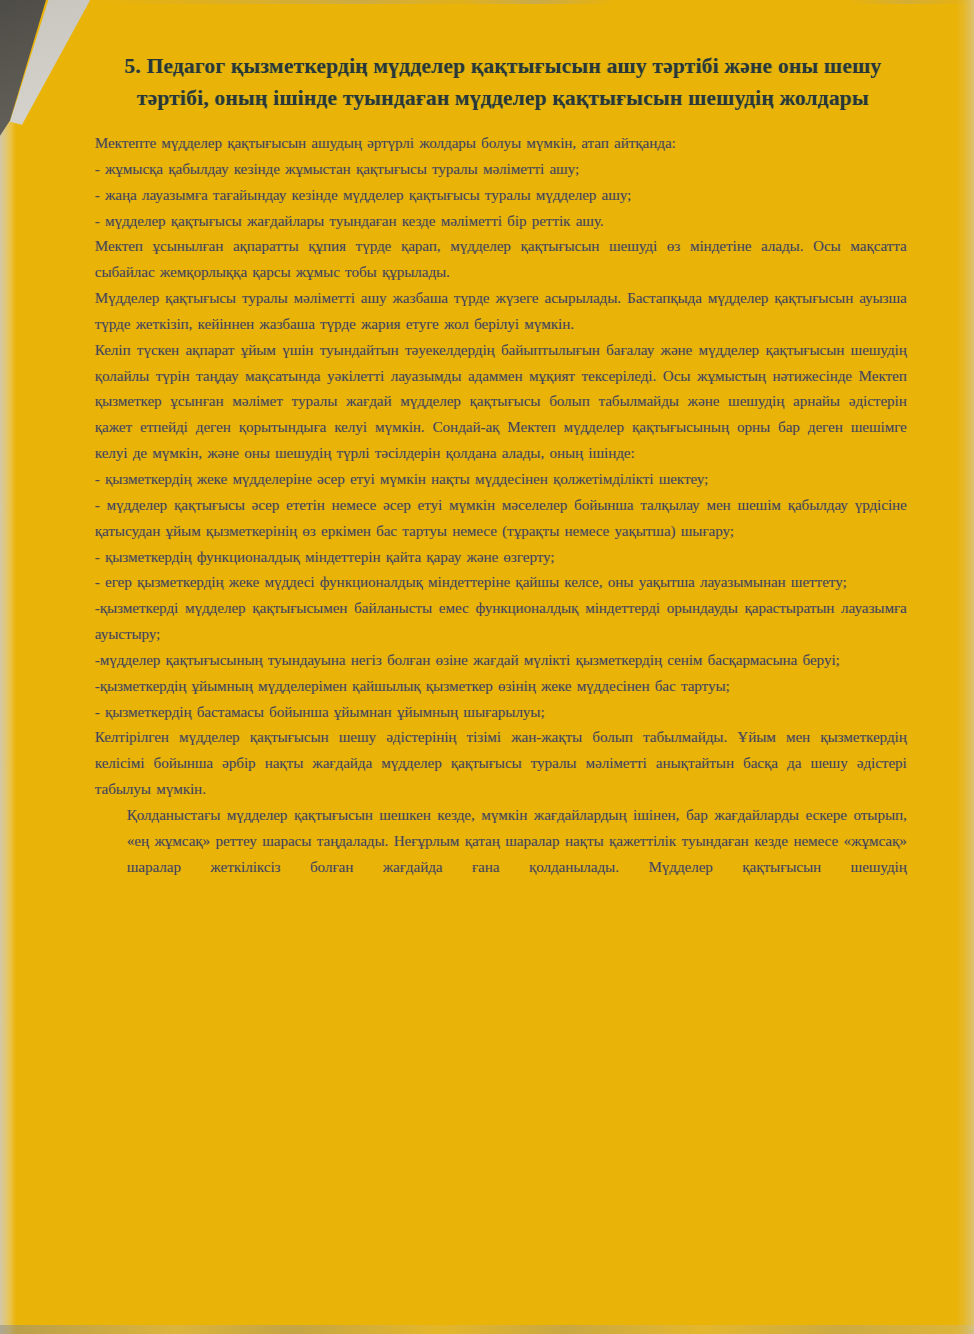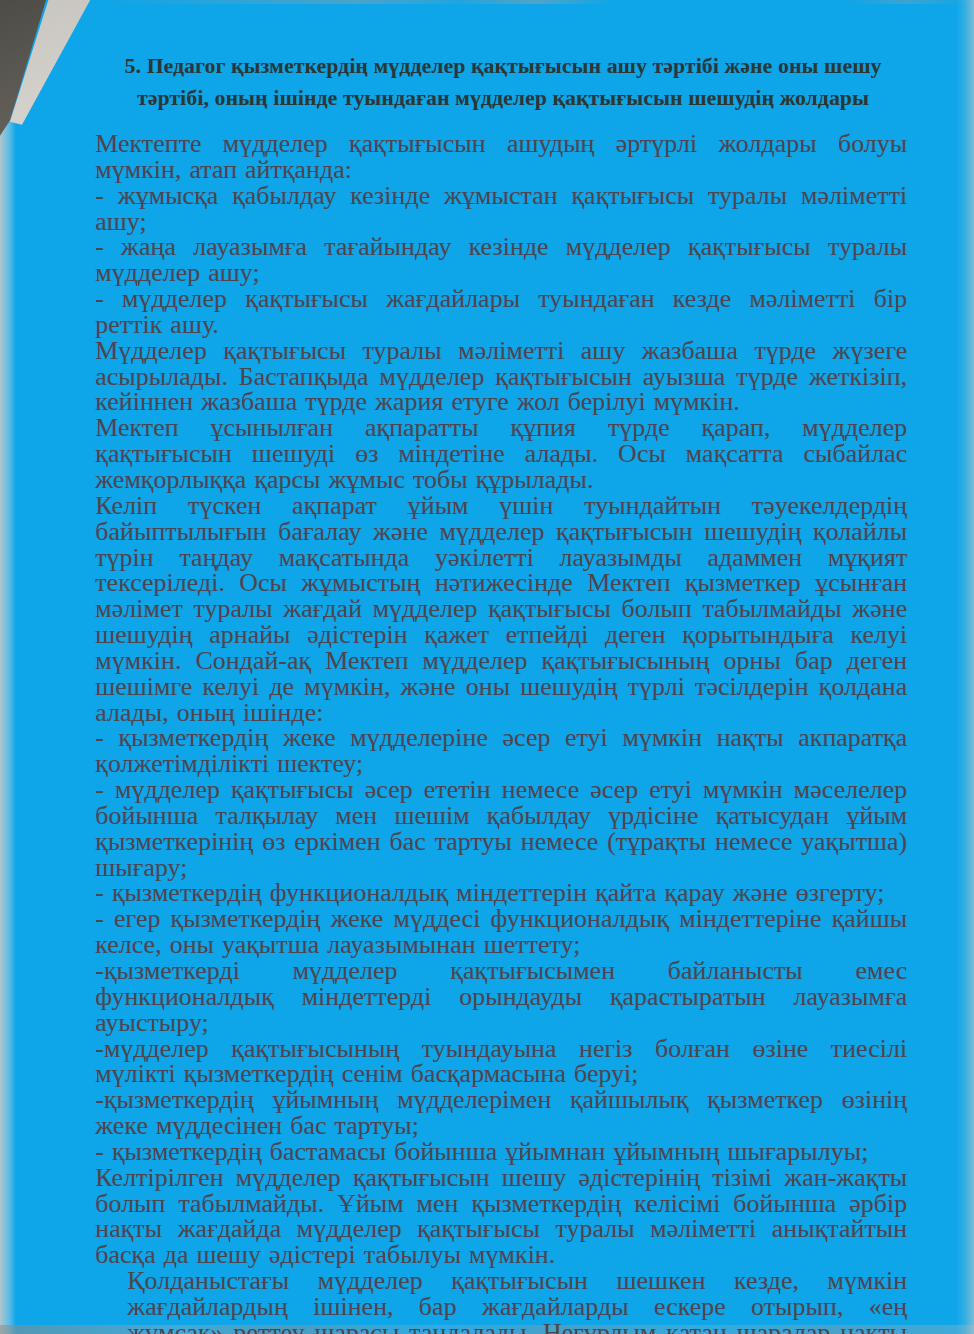--- a/index.html
+++ b/index.html
@@ -5,21 +5,21 @@
   html, body { margin: 0; padding: 0; }
   body {
     width: 974px; height: 1334px;
     background: #efeeea;
     font-family: "Liberation Serif", "DejaVu Serif", serif;
     overflow: hidden;
   }
   .scan {
     position: relative;
     width: 974px; height: 1334px;
-    background: #0ea5e9;
+    background: #eab308;
     overflow: hidden;
   }
   
   .corner-dark {
     position: absolute; left: 0; top: 0; width: 100px; height: 140px;
     background: linear-gradient(160deg, #4e4c46 0%, #605e57 70%, #6d6b63 100%);
     clip-path: polygon(0 0, 46% 0, 10% 86%, 0 97%);
     z-index: 3;
   }
   .corner-wedge {
@@ -63,21 +63,21 @@
     margin: 2px 6px 17px 10px;
     font-size: 21.5px; font-weight: bold;
     line-height: 32px;
     text-align: center;
     color: #2b3737;
     text-shadow: 0.8px 0 0 rgba(0,122,92,0.30), -0.8px 0 0 rgba(70,85,165,0.22);
     letter-spacing: 0.2px;
   }
   .doc-text p {
     margin: 0; padding: 0;
-    font-size: 26px;
+    font-size: 15px;
     line-height: 25.85px;
     text-align: justify;
     color: #4a4550;
     text-shadow: 0.7px 0.3px 0 rgba(20,148,118,0.26), -0.7px -0.3px 0 rgba(168,82,168,0.26);
     word-spacing: 1.5px;
   }
   .doc-text p.continued { text-align-last: justify; margin-left: 32px; }
 </style>
 </head>
 <body>
@@ -92,29 +92,29 @@
   <div class="edge-bottom"></div>
 
   <div class="page-body">
     <h1 class="doc-heading">5. Педагог қызметкердің мүдделер қақтығысын ашу тәртібі және оны шешу тәртібі, оның ішінде туындаған мүдделер қақтығысын шешудің жолдары</h1>
 
     <div class="doc-text">
       <p>Мектепте мүдделер қақтығысын ашудың әртүрлі жолдары болуы мүмкін, атап айтқанда:</p>
       <p>- жұмысқа қабылдау кезінде жұмыстан қақтығысы туралы мәліметті ашу;</p>
       <p>- жаңа лауазымға тағайындау кезінде мүдделер қақтығысы туралы мүдделер ашу;</p>
       <p>- мүдделер қақтығысы жағдайлары туындаған кезде мәліметті бір реттік ашу.</p>
+      <p>Мектеп ұсынылған ақпаратты құпия түрде қарап, мүдделер қақтығысын шешуді өз міндетіне алады. Осы мақсатта сыбайлас жемқорлыққа қарсы жұмыс тобы құрылады.</p>
       <p>Мүдделер қақтығысы туралы мәліметті ашу жазбаша түрде жүзеге асырылады. Бастапқыда мүдделер қақтығысын ауызша түрде жеткізіп, кейіннен жазбаша түрде жария етуге жол берілуі мүмкін.</p>
-      <p>Мектеп ұсынылған ақпаратты құпия түрде қарап, мүдделер қақтығысын шешуді өз міндетіне алады. Осы мақсатта сыбайлас жемқорлыққа қарсы жұмыс тобы құрылады.</p>
       <p>Келіп түскен ақпарат ұйым үшін туындайтын тәуекелдердің байыптылығын бағалау және мүдделер қақтығысын шешудің қолайлы түрін таңдау мақсатында уәкілетті лауазымды адаммен мұқият тексеріледі. Осы жұмыстың нәтижесінде Мектеп қызметкер ұсынған мәлімет туралы жағдай мүдделер қақтығысы болып табылмайды және шешудің арнайы әдістерін қажет етпейді деген қорытындыға келуі мүмкін. Сондай-ақ Мектеп мүдделер қақтығысының орны бар деген шешімге келуі де мүмкін, және оны шешудің түрлі тәсілдерін қолдана алады, оның ішінде:</p>
-      <p>- қызметкердің жеке мүдделеріне әсер етуі мүмкін нақты акпаратқа қолжетімділікті шектеу;</p>
+      <p>- қызметкердің жеке мүдделеріне әсер етуі мүмкін нақты мүддесінен қолжетімділікті шектеу;</p>
       <p>- мүдделер қақтығысы әсер ететін немесе әсер етуі мүмкін мәселелер бойынша талқылау мен шешім қабылдау үрдісіне қатысудан ұйым қызметкерінің өз еркімен бас тартуы немесе (тұрақты немесе уақытша) шығару;</p>
       <p>- қызметкердің функционалдық міндеттерін қайта қарау және өзгерту;</p>
       <p>- егер қызметкердің жеке мүддесі функционалдық міндеттеріне қайшы келсе, оны уақытша лауазымынан шеттету;</p>
       <p>-қызметкерді мүдделер қақтығысымен байланысты емес функционалдық міндеттерді орындауды қарастыратын лауазымға ауыстыру;</p>
-      <p>-мүдделер қақтығысының туындауына негіз болған өзіне тиесілі мүлікті қызметкердің сенім басқармасына беруі;</p>
+      <p>-мүдделер қақтығысының туындауына негіз болған өзіне жағдай мүлікті қызметкердің сенім басқармасына беруі;</p>
       <p>-қызметкердің ұйымның мүдделерімен қайшылық қызметкер өзінің жеке мүддесінен бас тартуы;</p>
       <p>- қызметкердің бастамасы бойынша ұйымнан ұйымның шығарылуы;</p>
       <p>Келтірілген мүдделер қақтығысын шешу әдістерінің тізімі жан-жақты болып табылмайды. Ұйым мен қызметкердің келісімі бойынша әрбір нақты жағдайда мүдделер қақтығысы туралы мәліметті анықтайтын басқа да шешу әдістері табылуы мүмкін.</p>
       <p class="continued">Қолданыстағы мүдделер қақтығысын шешкен кезде, мүмкін жағдайлардың ішінен, бар жағдайларды ескере отырып, «ең жұмсақ» реттеу шарасы таңдалады. Неғұрлым қатаң шаралар нақты қажеттілік туындаған кезде немесе «жұмсақ» шаралар жеткіліксіз болған жағдайда ғана қолданылады. Мүдделер қақтығысын шешудің</p>
     </div>
   </div>
 
 </div>
 
 </body></html>

